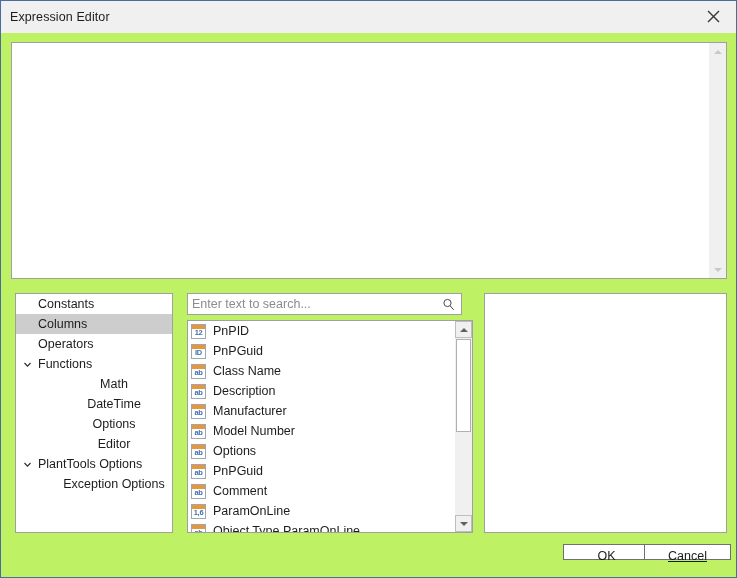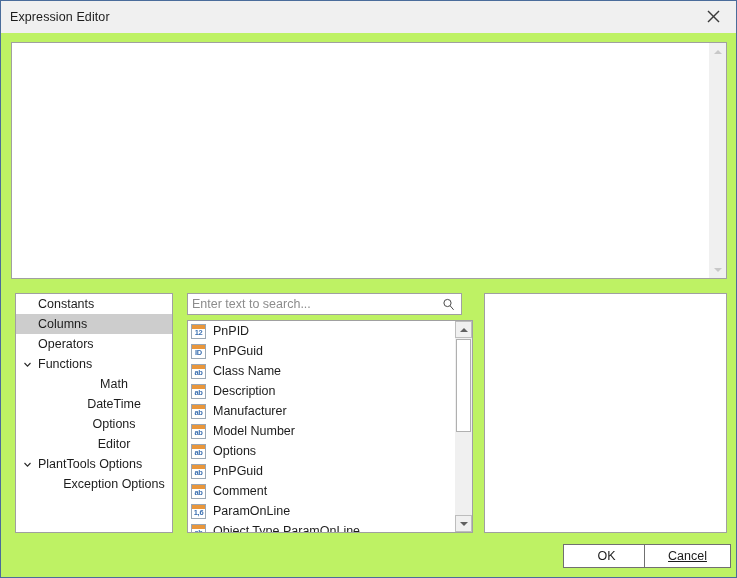--- a/index.html
+++ b/index.html
@@ -287,21 +287,21 @@
     box-sizing: border-box;
     border: 1px solid #a0a0a0;
     background: #ffffff;
   }
 
   
   .btn {
     position: absolute;
     top: 543px;
     width: 87px;
-    height: 24px;
+    height: 16px;
     box-sizing: border-box;
     border: 1px solid #707070;
     background: #ffffff;
     font-family: "Liberation Sans", sans-serif;
     font-size: 12.5px;
     color: #1c1c1c;
     text-align: center;
     line-height: 22px;
     cursor: default;
     padding: 0;

